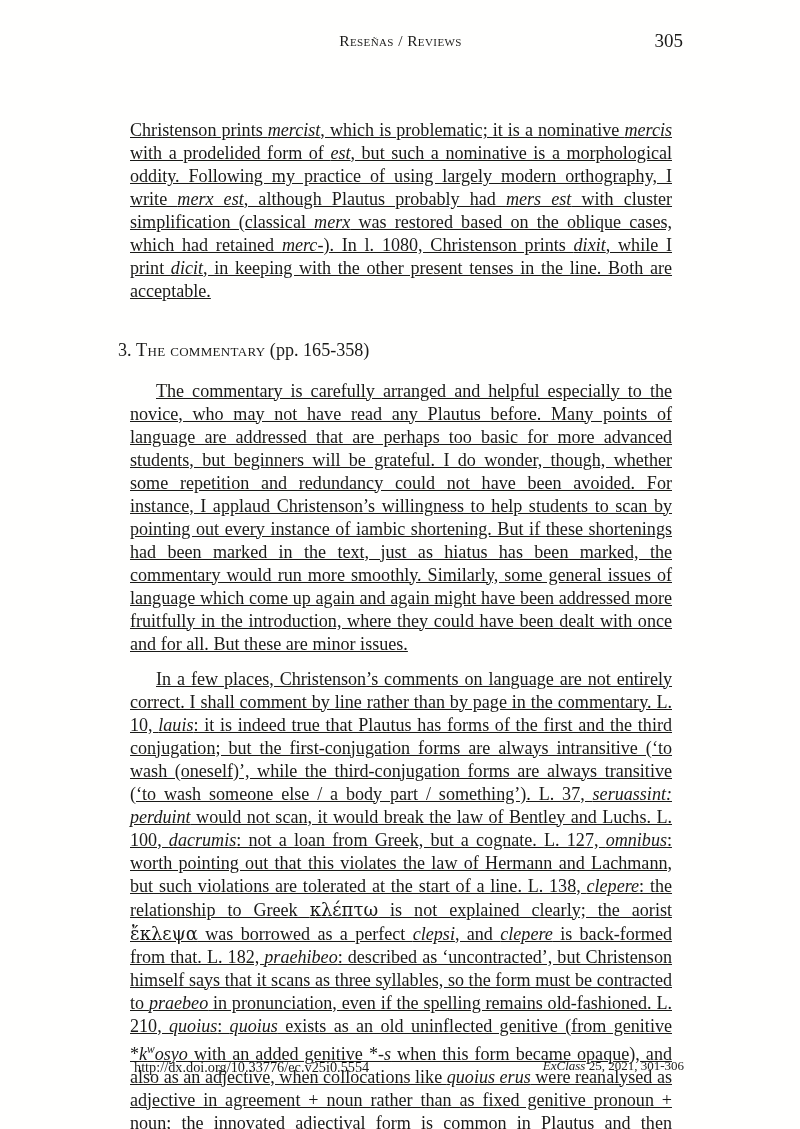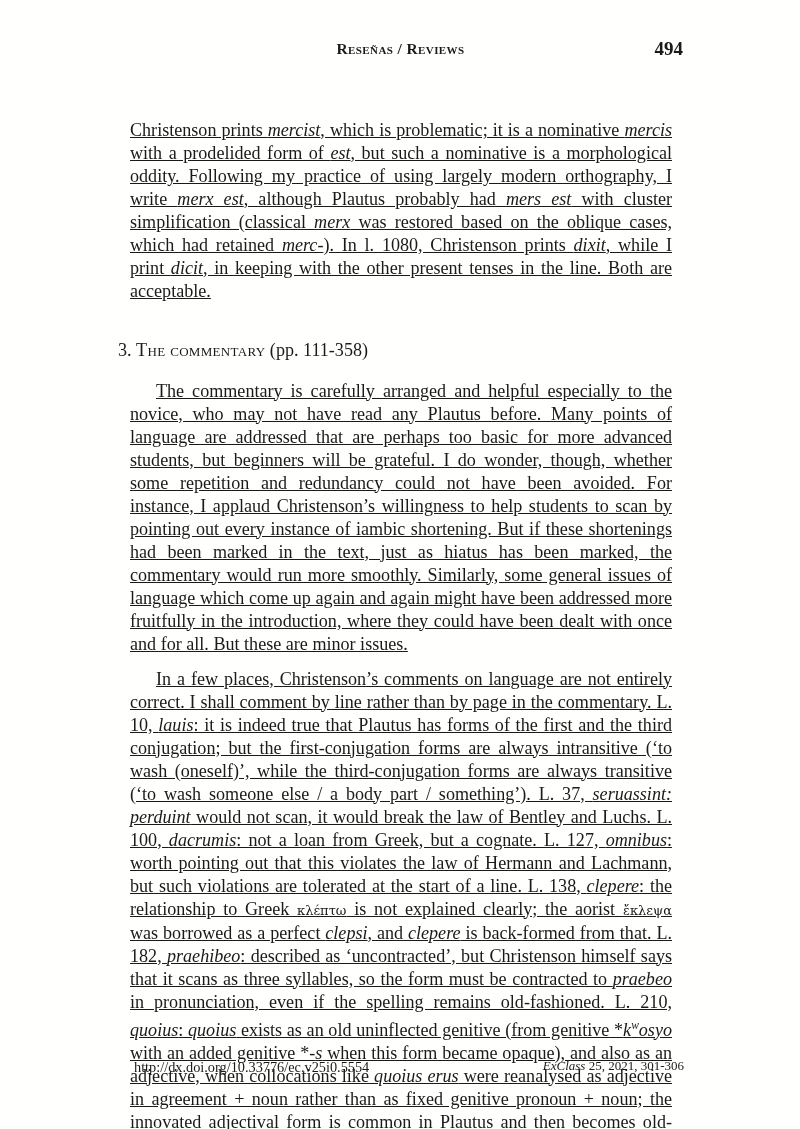--- a/index.html
+++ b/index.html
@@ -18,24 +18,23 @@
   .page {
     position: absolute;
     left: 0; top: 0;
     width: 800px;
     height: 1129px;
     background: #fffffe;
   }
   .header {
     position: absolute;
     left: 118px;
-    top: 40px;
+    top: 32px;
     width: 565px;
     height: 24px;
-    font-weight: bold;
   }
   .running-head {
     position: absolute;
     left: 0;
     top: 0;
     width: 565px;
     text-align: center;
     font-variant: small-caps;
     font-size: 15.5px;
     letter-spacing: 0.4px;
@@ -72,21 +71,21 @@
     padding-bottom: 4px;
     font-size: 18.1px;
     line-height: 25.6px;
   }
   .section-head .sc {
     font-variant: small-caps;
     letter-spacing: 0.3px;
     text-align: right;
   }
   i { font-style: italic; }
-  .gk { font-family: "DejaVu Serif", serif; font-size: 13px; }
+  .gk { font-family: "DejaVu Serif", serif; font-size: 18px; }
   .sup { font-size: 11.5px; vertical-align: super; font-style: italic; }
   .footer {
     position: absolute;
     left: 118px;
     top: 1059px;
     width: 566px;
     height: 24px;
   }
   .doi {
     position: absolute;
@@ -104,28 +103,28 @@
   }
   .journal i { font-style: italic; }
 </style>
 </head>
 <body>
 
 <div class="page">
 
   <div class="header">
     <div class="running-head">Reseñas / Reviews</div>
-    <div class="folio">494</div>
+    <div class="folio">305</div>
   </div>
 
   <div class="content">
 
     <p class="body"><span>Christenson prints </span><i>mercist</i><span>, which is problematic; it is a nominative </span><i>mercis</i><span> with a prodelided form of </span><i>est</i><span>, but such a nominative is a morphological oddity. Following my practice of using largely modern orthography, I write </span><i>merx est</i><span>, although Plautus probably had </span><i>mers est</i><span> with cluster simplification (classical </span><i>merx</i><span> was restored based on the oblique cases, which had retained </span><i>merc-</i><span>). In l. 1080, Christenson prints </span><i>dixit</i><span>, while I print </span><i>dicit</i><span>, in keeping with the other present tenses in the line. Both are acceptable.</span></p>
 
-    <p class="section-head"><span>3. </span><span class="sc">The commentary</span><span> (pp. 111-358)</span></p>
+    <p class="section-head"><span>3. </span><span class="sc">The commentary</span><span> (pp. 165-358)</span></p>
 
     <p class="body indent">The commentary is carefully arranged and helpful especially to the novice, who may not have read any Plautus before. Many points of language are addressed that are perhaps too basic for more advanced students, but beginners will be grateful. I do wonder, though, whether some repetition and redundancy could not have been avoided. For instance, I applaud Christenson’s willingness to help students to scan by pointing out every instance of iambic shortening. But if these shortenings had been marked in the text, just as hiatus has been marked, the commentary would run more smoothly. Similarly, some general issues of language which come up again and again might have been addressed more fruitfully in the introduction, where they could have been dealt with once and for all. But these are minor issues.</p>
 
     <p class="body indent"><span>In a few places, Christenson’s comments on language are not entirely correct. I shall comment by line rather than by page in the commentary. L. 10, </span><i>lauis</i><span>: it is indeed true that Plautus has forms of the first and the third conjugation; but the first-conjugation forms are always intransitive (‘to wash (oneself)’, while the third-conjugation forms are always transitive (‘to wash someone else / a body part / something’). L. 37, </span><i>seruassint: perduint</i><span> would not scan, it would break the law of Bentley and Luchs. L. 100, </span><i>dacrumis</i><span>: not a loan from Greek, but a cognate. L. 127, </span><i>omnibus</i><span>: worth pointing out that this violates the law of Hermann and Lachmann, but such violations are tolerated at the start of a line. L. 138, </span><i>clepere</i><span>: the relationship to Greek </span><span class="gk">κλέπτω</span><span> is not explained clearly; the aorist </span><span class="gk">ἔκλεψα</span><span> was borrowed as a perfect </span><i>clepsi</i><span>, and </span><i>clepere</i><span> is back-formed from that. L. 182, </span><i>praehibeo</i><span>: described as ‘uncontracted’, but Christenson himself says that it scans as three syllables, so the form must be contracted to </span><i>praebeo</i><span> in pronunciation, even if the spelling remains old-fashioned. L. 210, </span><i>quoius</i><span>: </span><i>quoius</i><span> exists as an old uninflected genitive (from genitive *</span><i>k</i><span class="sup">w</span><i>osyo</i><span> with an added genitive *-</span><i>s</i><span> when this form became opaque), and also as an adjective, when collocations like </span><i>quoius erus</i><span> were reanalysed as adjective in agreement + noun rather than as fixed genitive pronoun + noun; the innovated adjectival form is common in Plautus and then becomes old-fashioned, surviving in classical poetry, but also in the regional Latin of the Iberian peninsula, hence Spanish </span></p>
 
   </div>
 
   <div class="footer">
     <div class="doi">http://dx.doi.org/10.33776/ec.v25i0.5554</div>
     <div class="journal"><i>ExClass</i><span> 25, 2021, 301-306</span></div>

